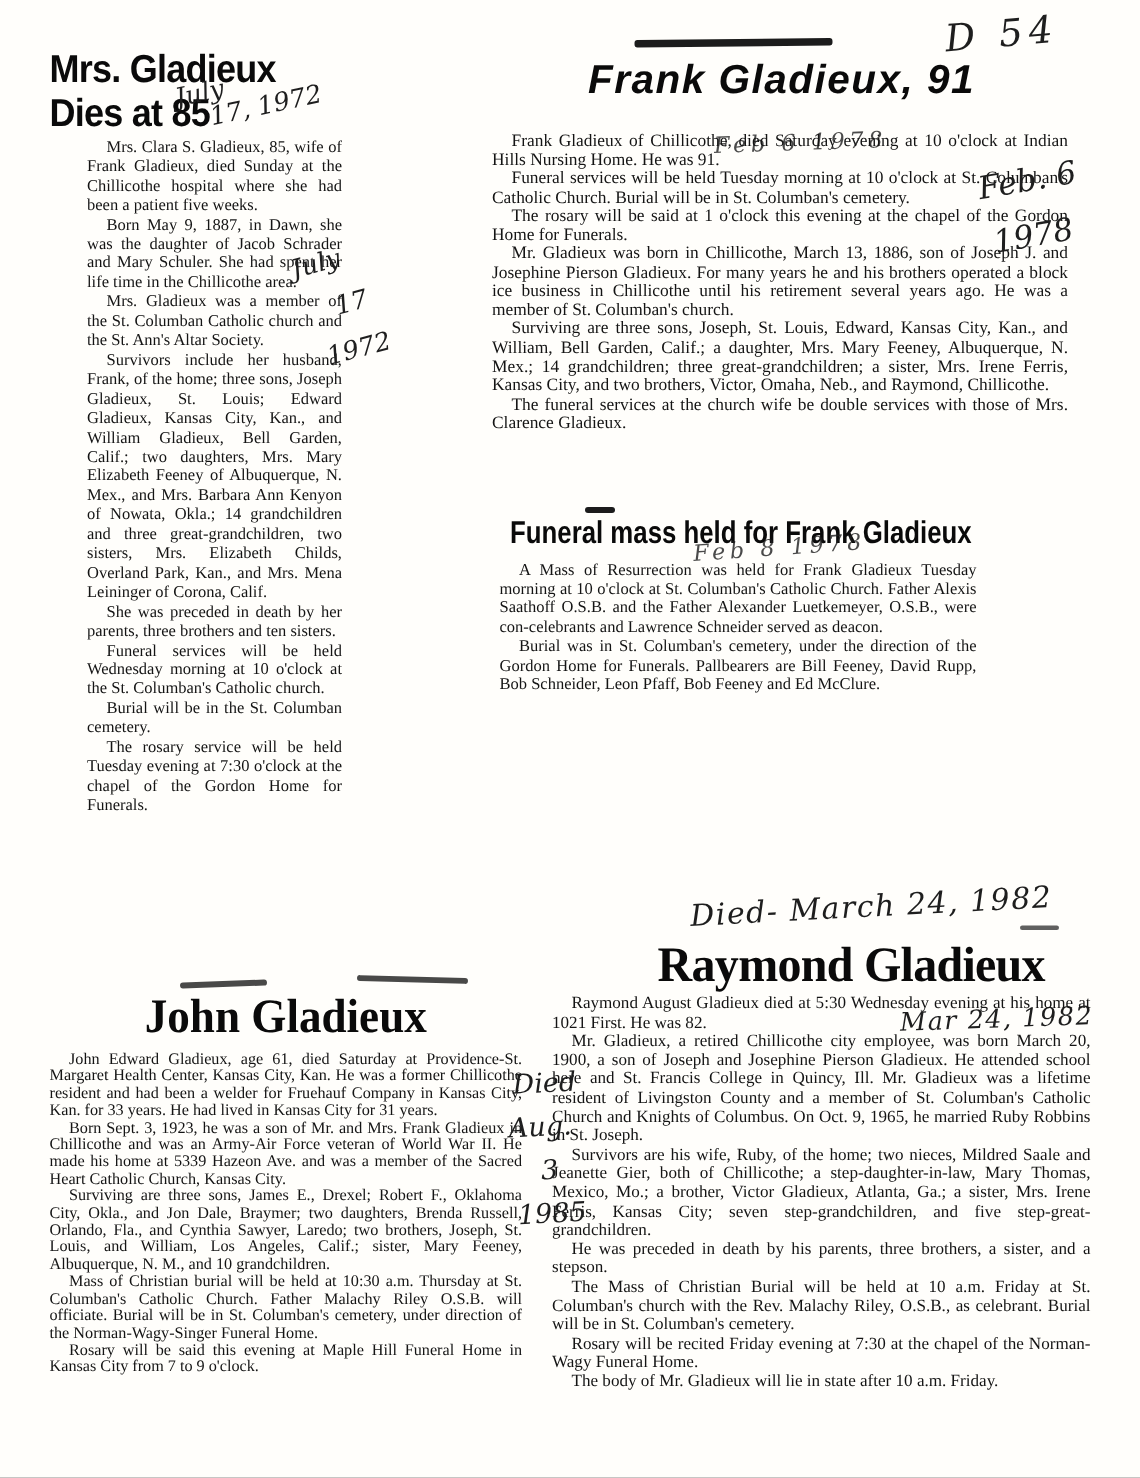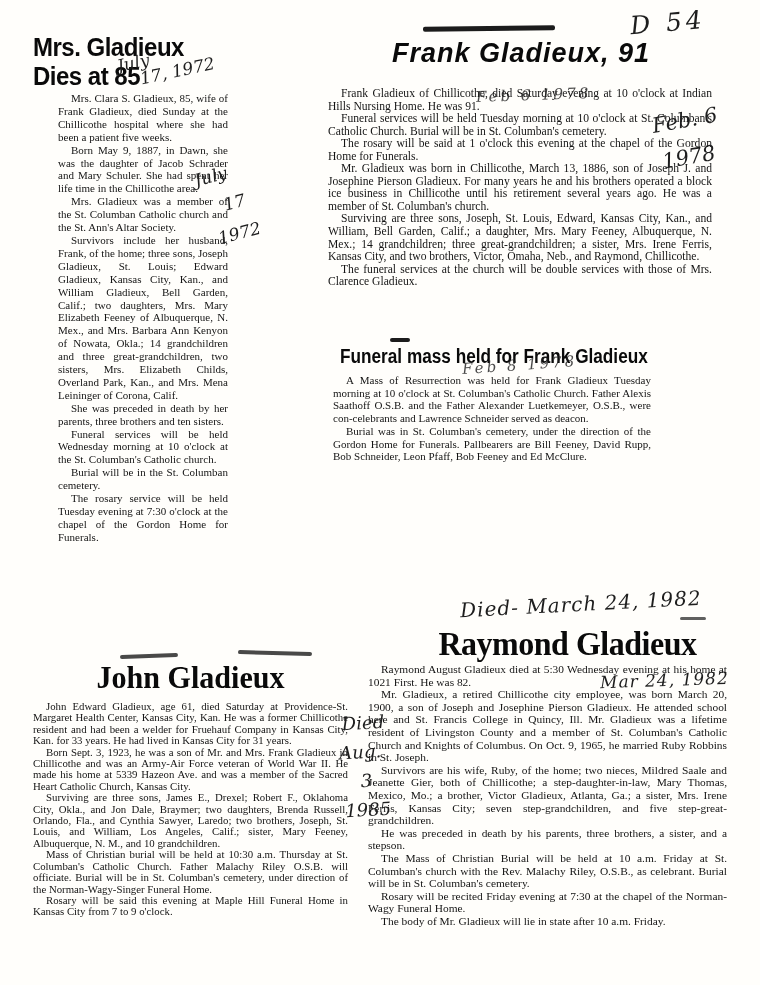--- a/index.html
+++ b/index.html
@@ -124,21 +124,21 @@
 
   <div class="artifact a-frank-top"></div>
   <div class="t-frank title-sans">Frank Gladieux, 91</div>
   <div class="hand hand-frank-over">Feb 6 1978</div>
   <div class="body-col col-frank">
       <p class="para">Frank Gladieux of Chillicothe, died Saturday evening at 10 o'clock at Indian Hills Nursing Home. He was 91.</p>
       <p class="para">Funeral services will be held Tuesday morning at 10 o'clock at St. Columban's Catholic Church. Burial will be in St. Columban's cemetery.</p>
       <p class="para">The rosary will be said at 1 o'clock this evening at the chapel of the Gordon Home for Funerals.</p>
       <p class="para">Mr. Gladieux was born in Chillicothe, March 13, 1886, son of Joseph J. and Josephine Pierson Gladieux. For many years he and his brothers operated a block ice business in Chillicothe until his retirement several years ago. He was a member of St. Columban's church.</p>
       <p class="para">Surviving are three sons, Joseph, St. Louis, Edward, Kansas City, Kan., and William, Bell Garden, Calif.; a daughter, Mrs. Mary Feeney, Albuquerque, N. Mex.; 14 grandchildren; three great-grandchildren; a sister, Mrs. Irene Ferris, Kansas City, and two brothers, Victor, Omaha, Neb., and Raymond, Chillicothe.</p>
-      <p class="para">The funeral services at the church will be double services with those of Mrs. Clarence Gladieux.</p>
+      <p class="para">The funeral services at the church wife be double services with those of Mrs. Clarence Gladieux.</p>
     </div>
   <div class="hand hand-frank-margin">
       <span class="hand-line">Feb. 6</span>
       <span class="hand-line">1978</span>
     </div>
 
   <div class="artifact a-mass-top"></div>
   <div class="t-mass title-sans">Funeral mass held for Frank Gladieux</div>
   <div class="hand hand-mass-over">Feb 8 1978</div>
   <div class="body-col col-mass">

